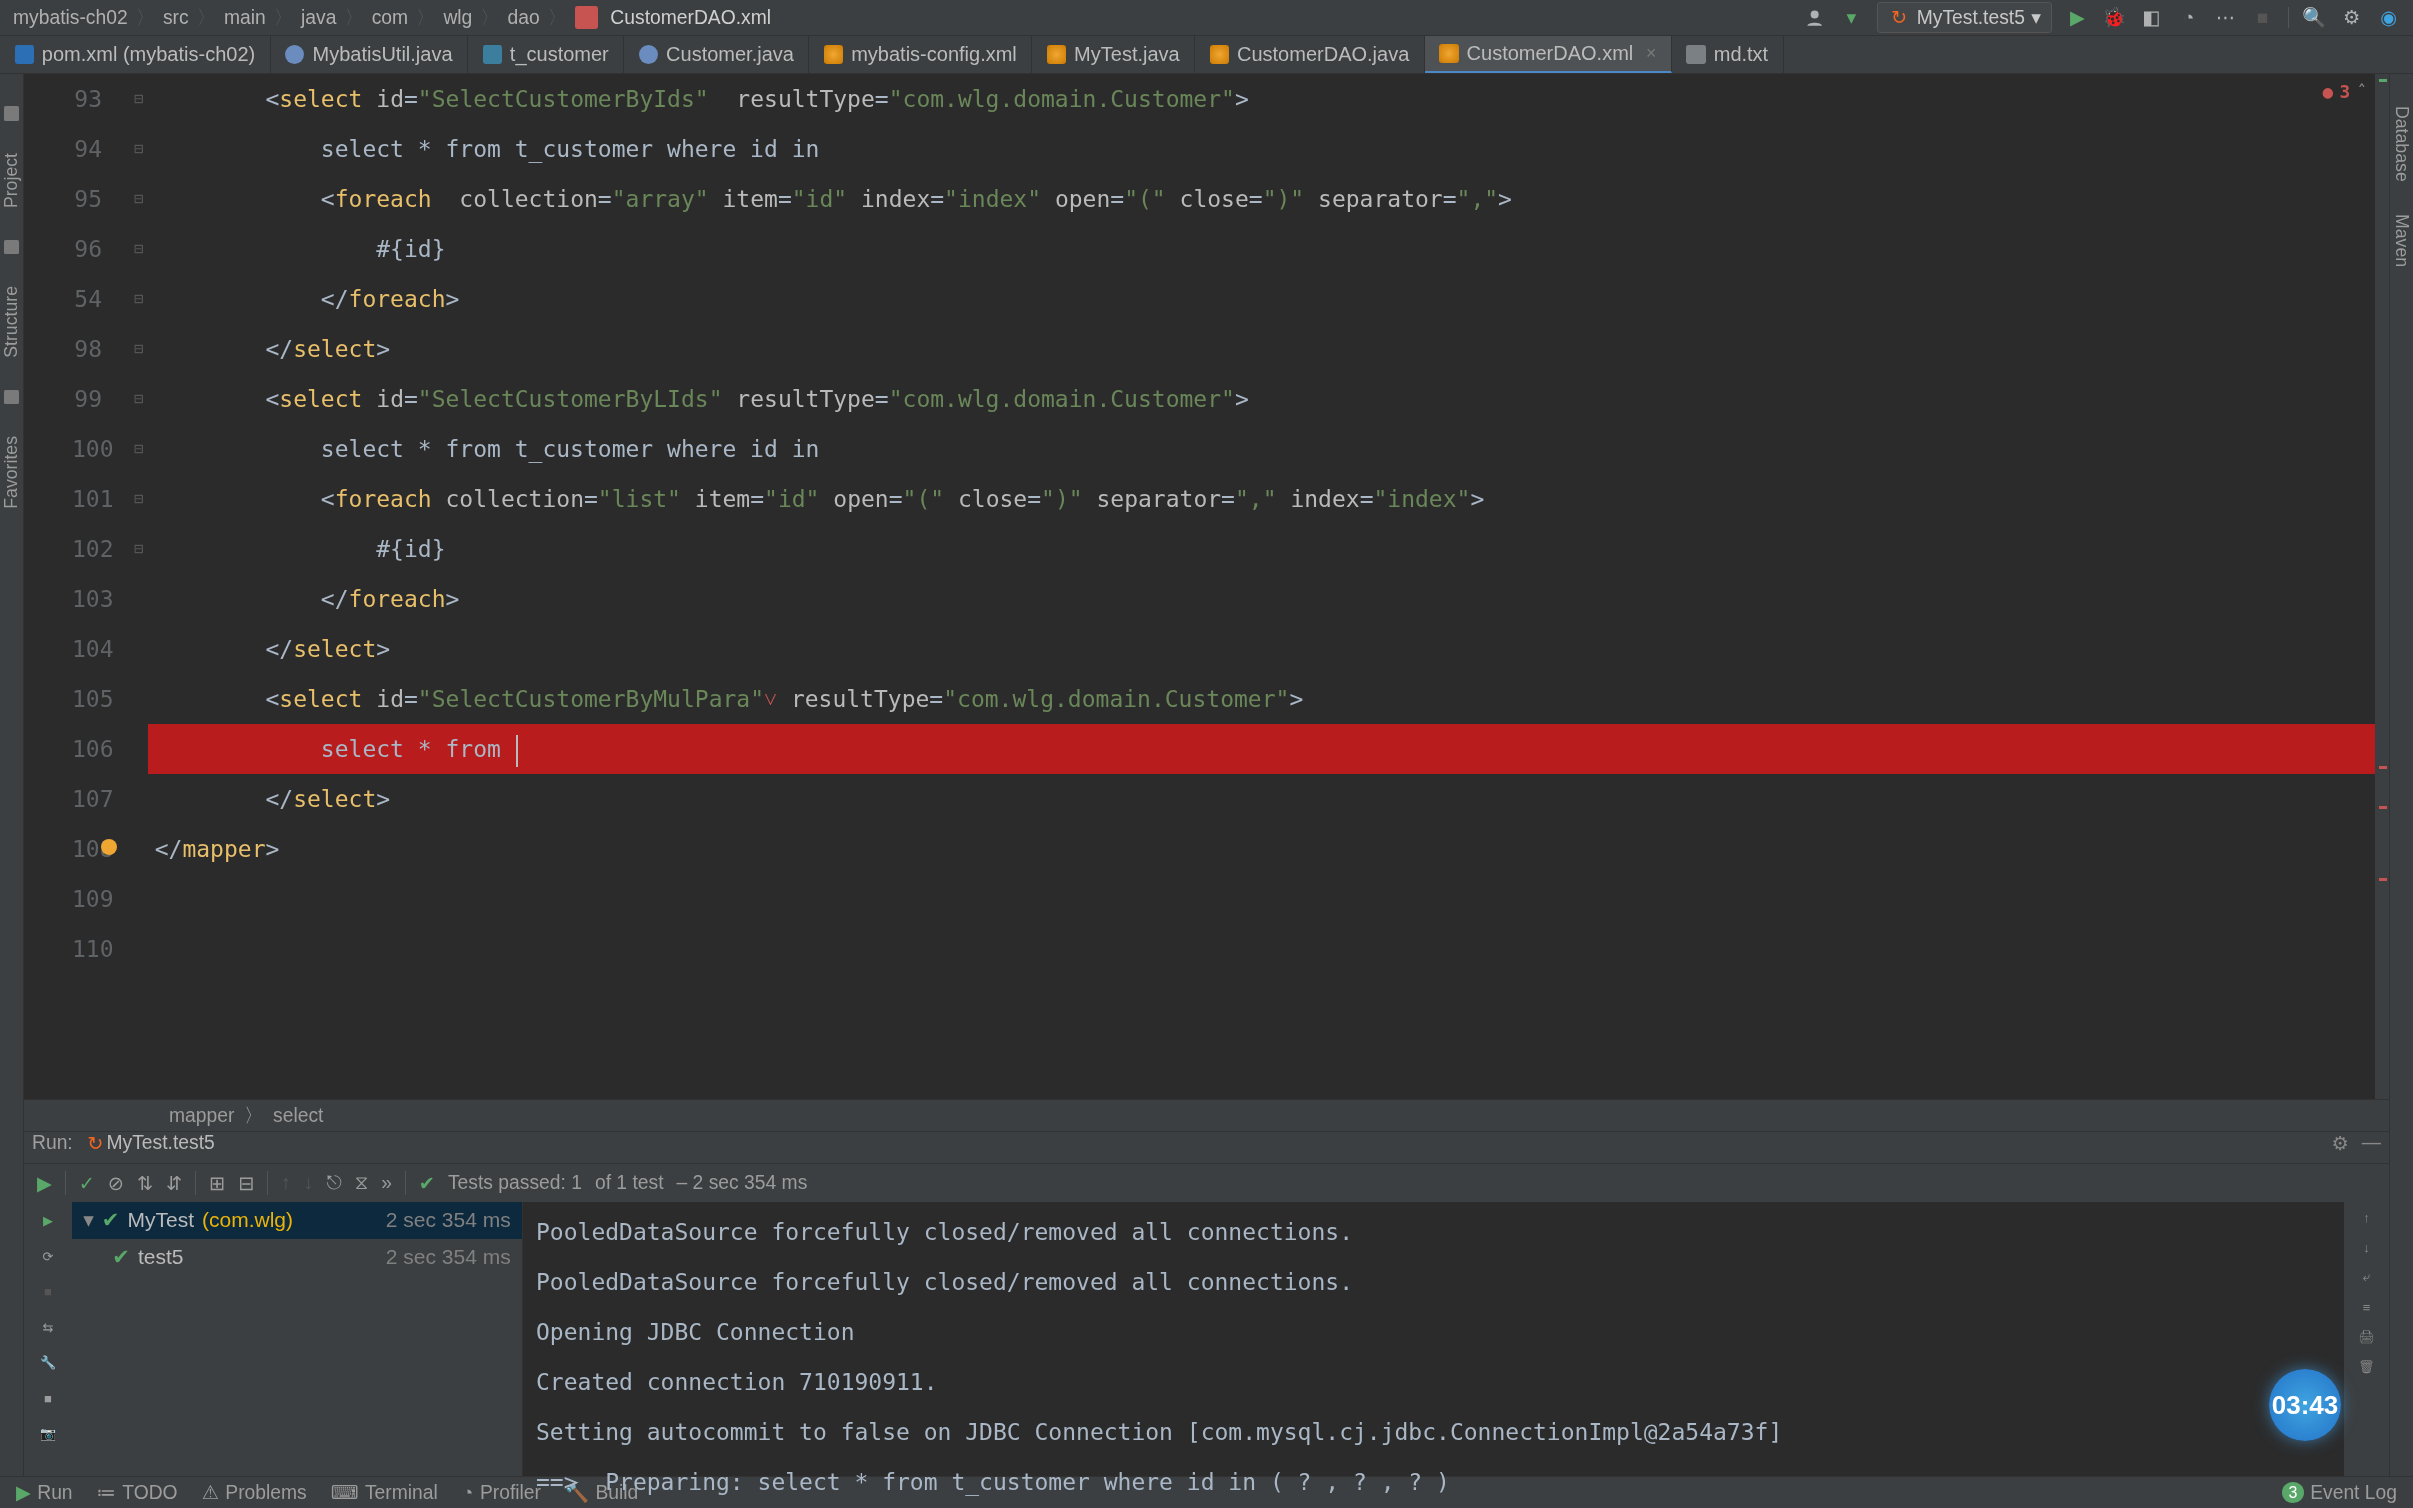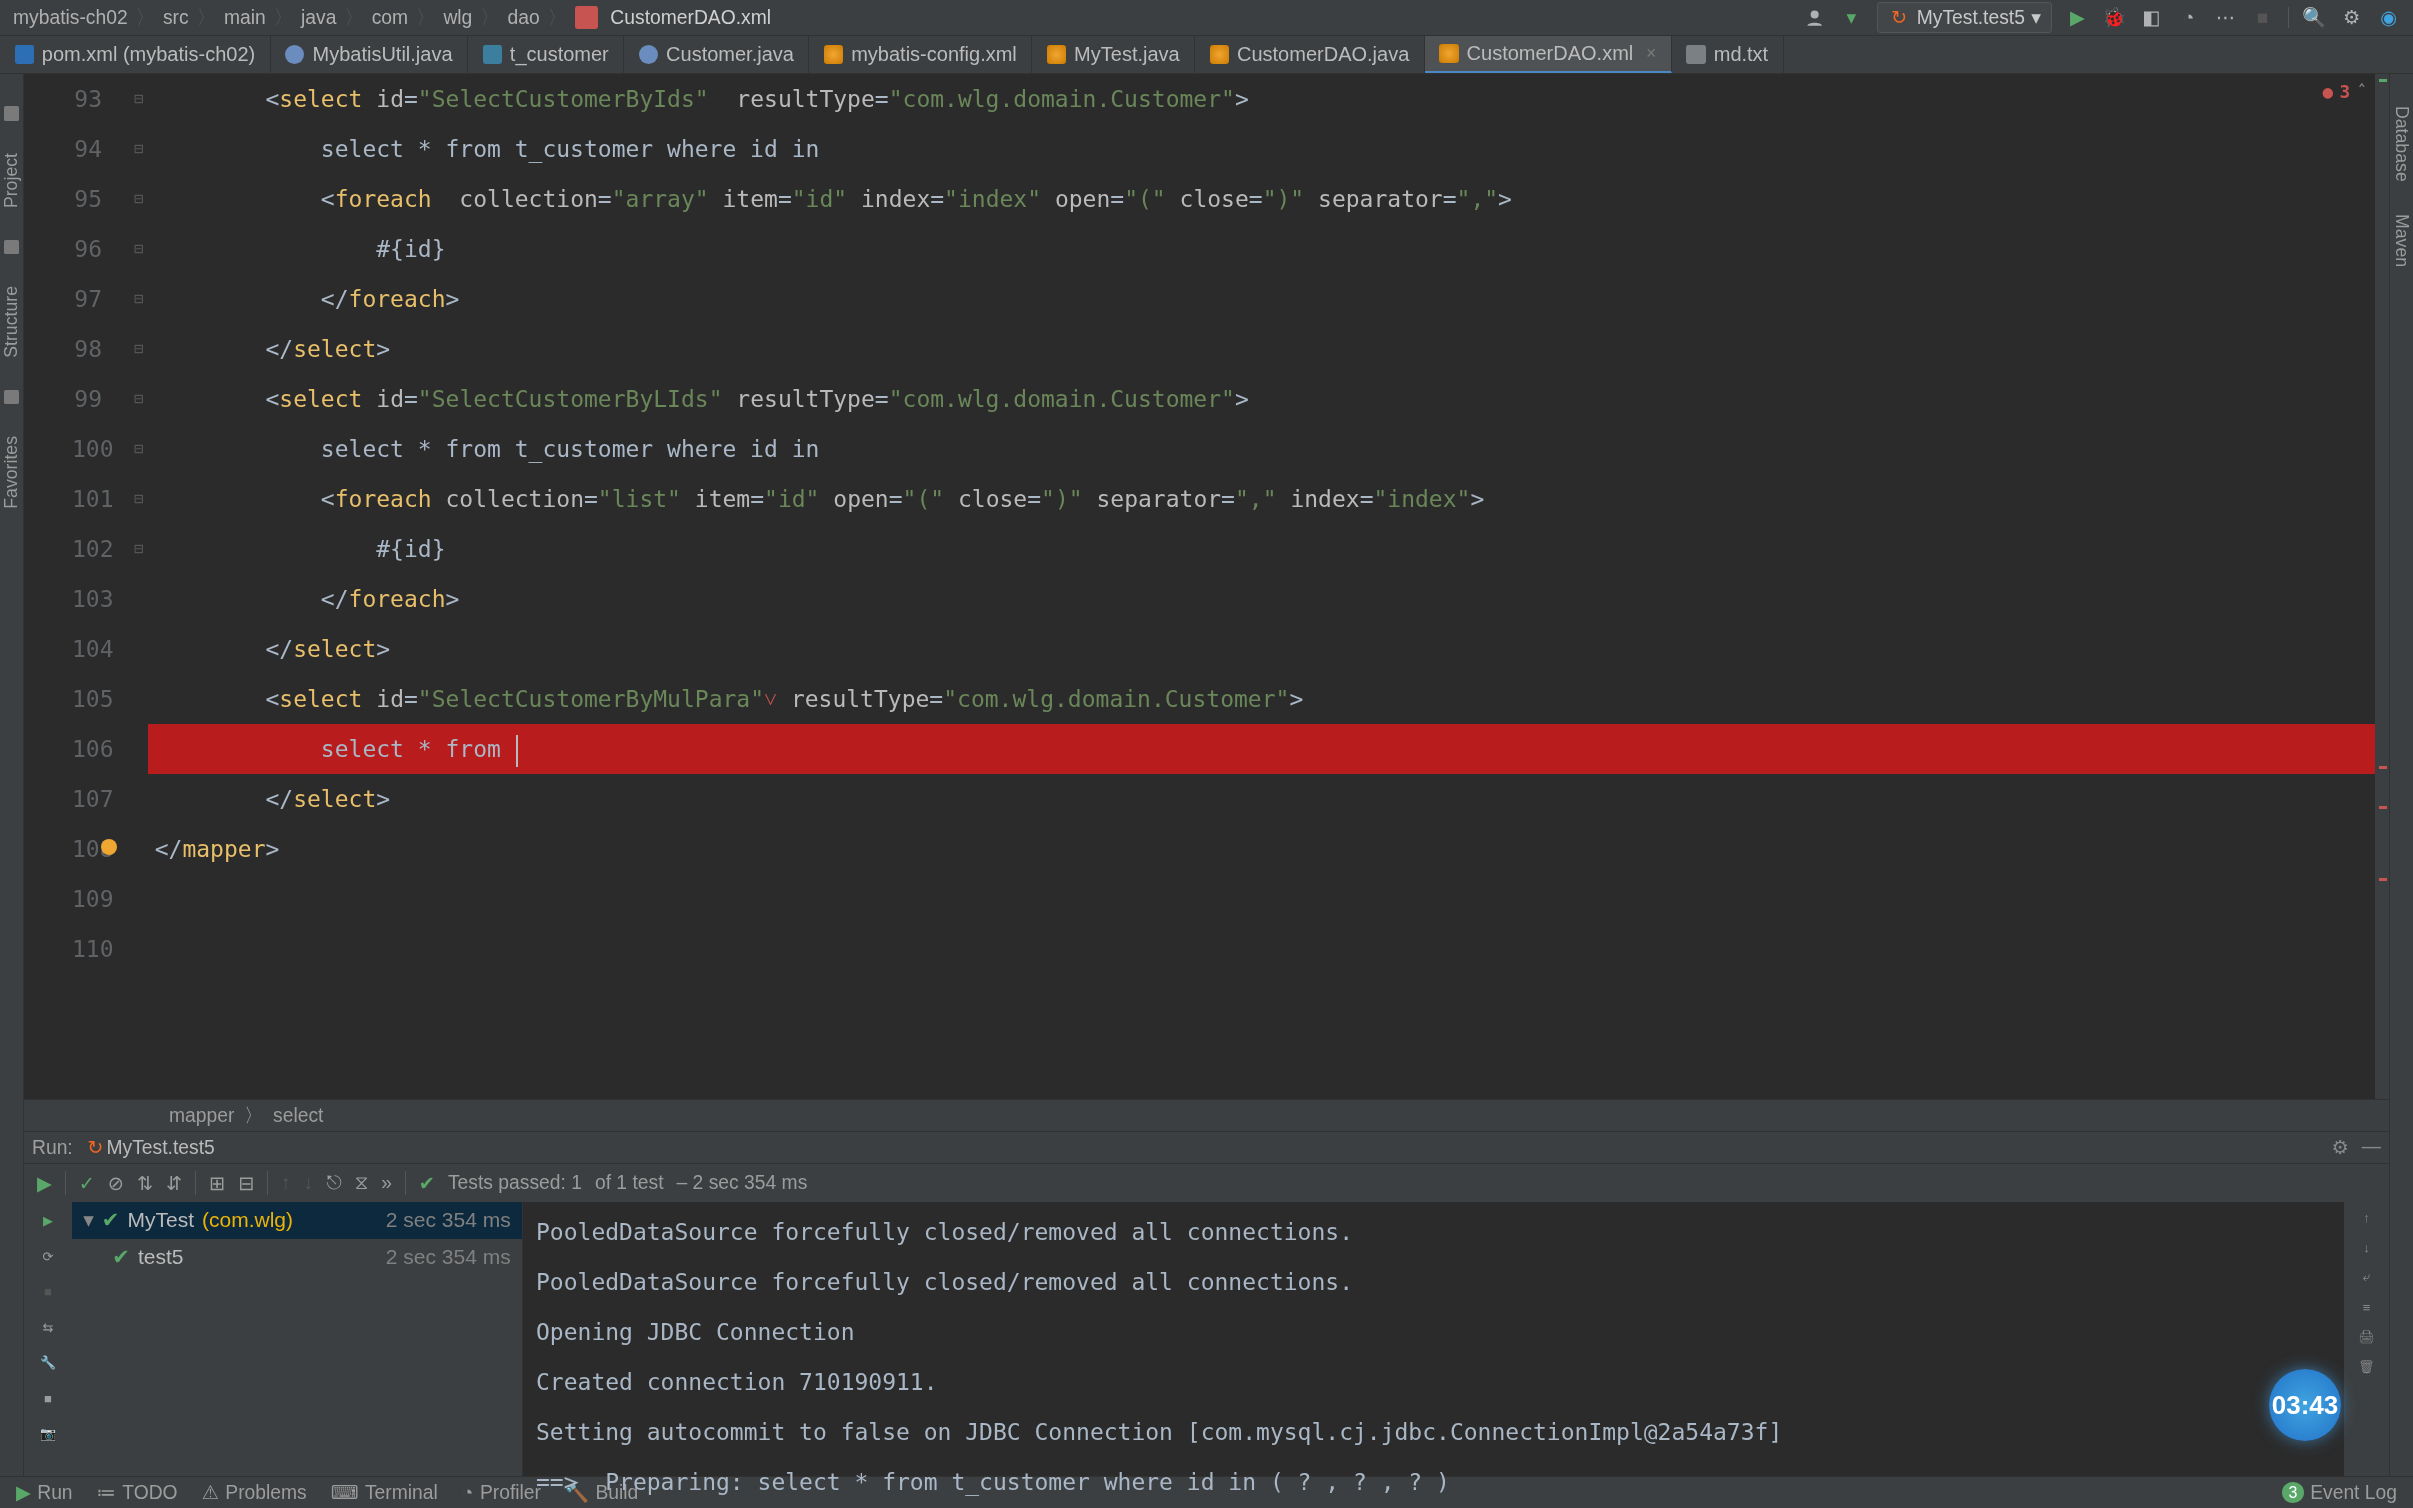--- a/index.html
+++ b/index.html
@@ -114,21 +114,21 @@
 
 .doc-crumbs {
   height: 32px; background: #3c3f41; border-top: 0.8px solid #323232;
   display: flex; align-items: center; gap: 9.7px; padding: 0 145px;
   font-size: 19.3px; color: #9c9c9c;
 }
 
 
 .run-header {
   height: 32px; background: #3c3f41; border-top: 1.6px solid #323232;
-  display: flex; align-items: center; padding: 0 8px; font-size: 19.3px;
+  display: flex; padding: 0 8px; font-size: 19.3px;
 }
 .run-header .run-lbl { color: #a0a0a0; margin-right: 11.3px; }
 .run-header .run-name { color: #bbbbbb; }
 .run-header .run-tools { margin-left: auto; display: flex; gap: 13px; color: #888; }
 
 
 .run-toolbar {
   height: 39px; background: #3c3f41; border-top: 0.8px solid #323232;
   display: flex; align-items: center; gap: 13px; padding: 0 13px; font-size: 19.3px; color: #9c9c9c;
 }
@@ -296,21 +296,21 @@
           <span class="err">●</span>
           <span class="err">3</span>
           <span class="chev">ˆ</span>
           <span class="chev">ˇ</span>
         </div>
         <div class="gutter" id="gutter">
             <div class="ln">93</div>
             <div class="ln">94</div>
             <div class="ln">95</div>
             <div class="ln">96</div>
-            <div class="ln">97</div>
+            <div class="ln">54</div>
             <div class="ln">98</div>
             <div class="ln">99</div>
             <div class="ln">100</div>
             <div class="ln">101</div>
             <div class="ln">102</div>
             <div class="ln">103</div>
             <div class="ln">104</div>
             <div class="ln">105</div>
             <div class="ln">106</div>
             <div class="ln">107</div>

